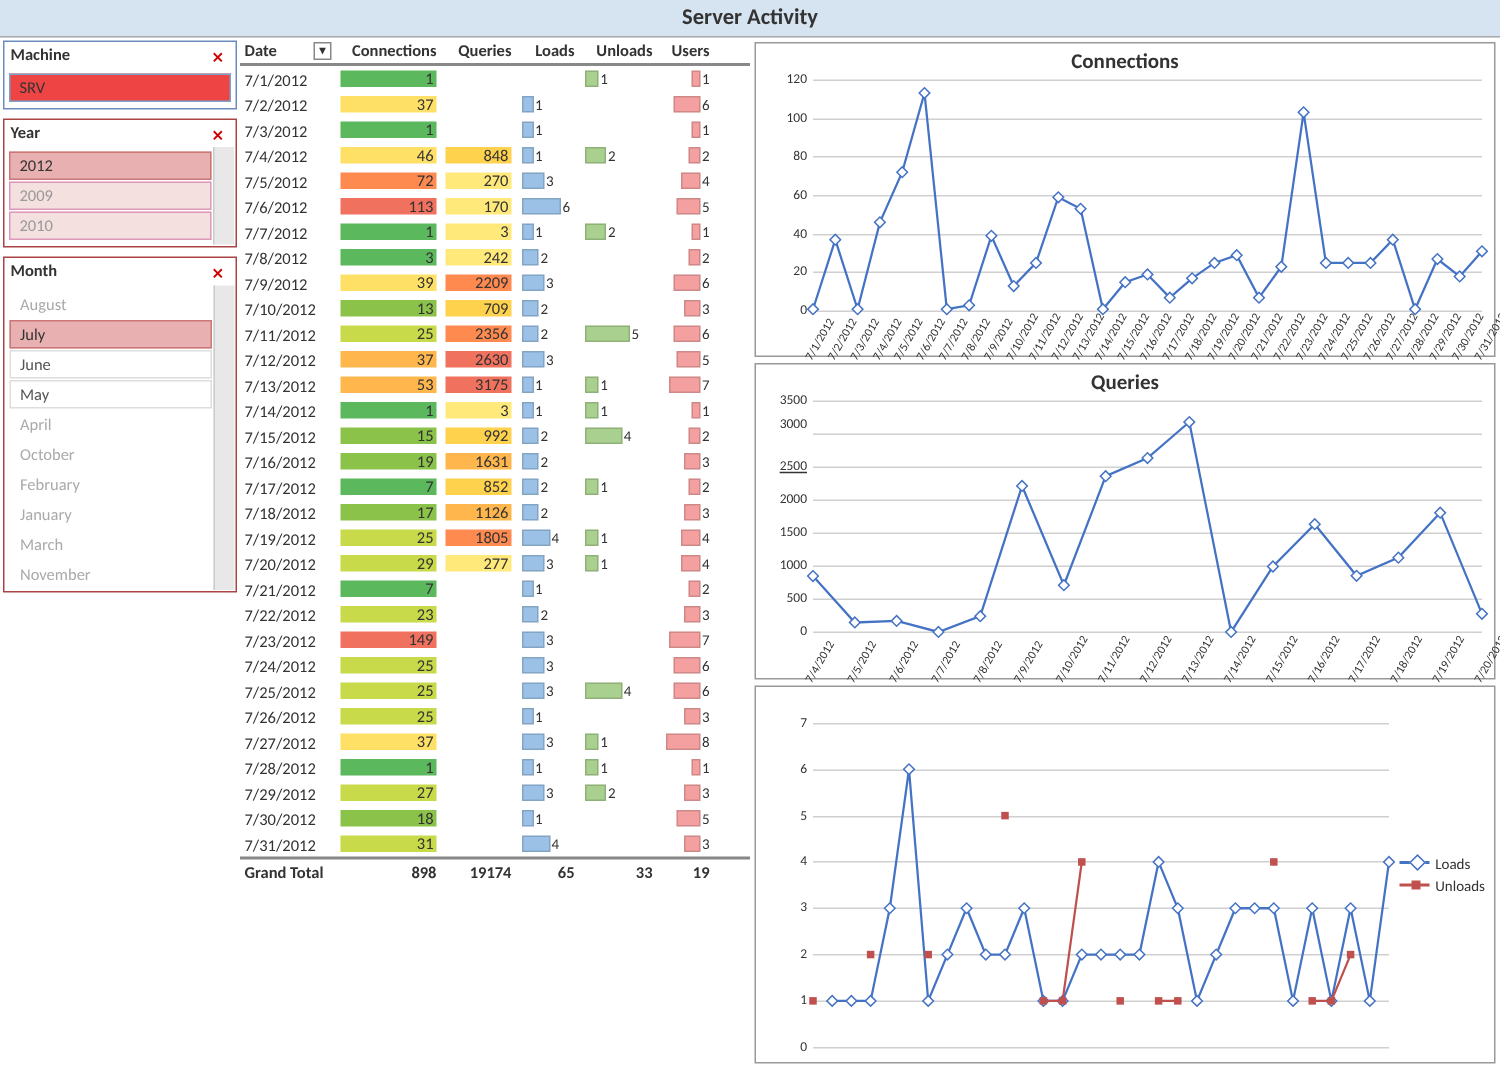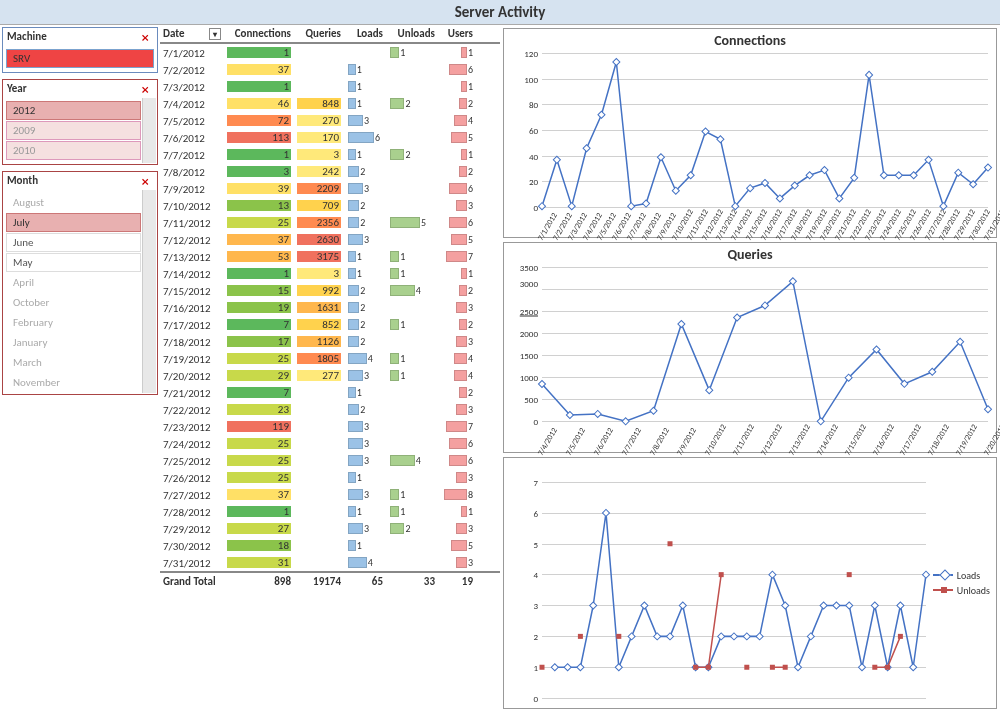--- a/index.html
+++ b/index.html
@@ -877,21 +877,21 @@
                 <div class="small-bar sb-red" style="width:10.5px"></div>
                 <span class="num">3</span>
               </div>
             </div>
           </div>
           <div class="tbl-row">
             <div class="col-date" style="text-align: left;">7/23/2012</div>
             <div class="col-conn">
               <div class="cell-conn">
                 <div class="cell-bar" style="right:0;left:0;background:#f0715e"></div>
-                <span class="cell-txt">119</span>
+                <span class="cell-txt">149</span>
               </div>
             </div>
             <div class="col-q"></div>
             <div class="col-l">
               <div class="sub-cell">
                 <div class="small-bar sb-blue" style="width:15px"></div>
                 <span class="num">3</span>
               </div>
             </div>
             <div class="col-u"></div>

